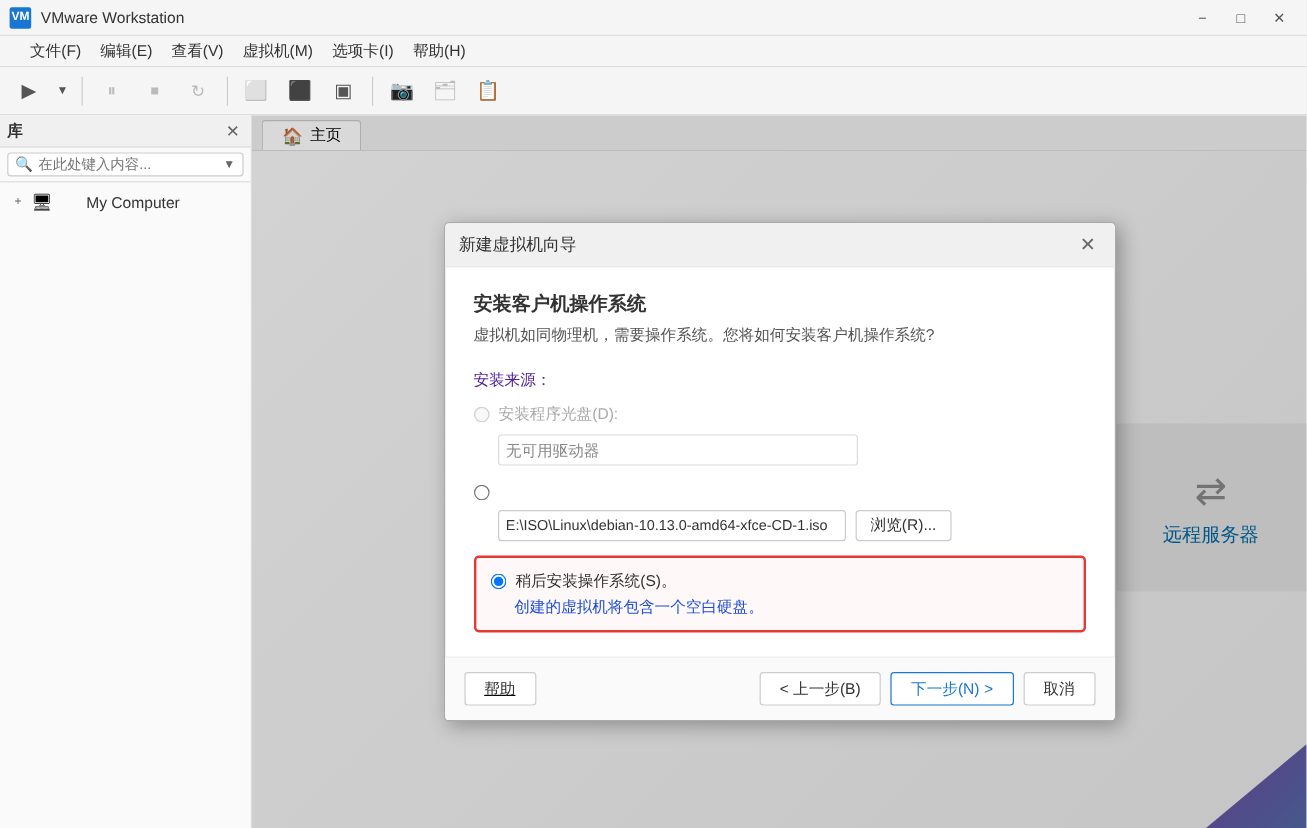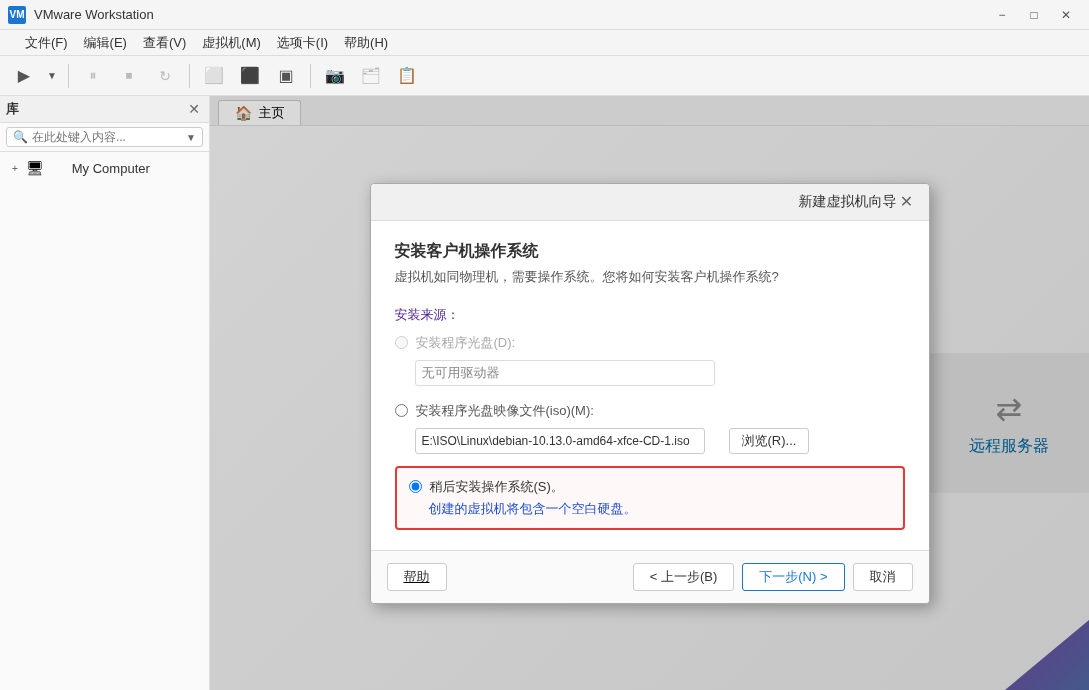--- a/index.html
+++ b/index.html
@@ -244,21 +244,21 @@
       border-radius: 4px;
       width: 560px;
       box-shadow: 4px 4px 16px rgba(0,0,0,0.3);
     }
     .dialog-title-bar {
       background: #f0f0f0;
       border-bottom: 1px solid #ddd;
       padding: 8px 12px;
       display: flex;
       align-items: center;
-      justify-content: flex-end;
+      justify-content: space-between;
       border-radius: 4px 4px 0 0;
     }
     .dialog-title {
       font-size: 14px;
       font-weight: normal;
       color: #333;
     }
     .dialog-close-btn {
       width: 20px; height: 20px;
       background: transparent; border: none; cursor: pointer;
@@ -295,21 +295,21 @@
       padding: 0 6px;
       background: white;
       color: #555;
       appearance: none;
       cursor: pointer;
       font-family: inherit;
     }
 
     .iso-row {
       margin-left: 20px;
-      display: flex; align-items: center; gap: 24px;
+      display: flex; align-items: center; gap: 8px;
     }
     .iso-input {
       width: 290px;
       height: 26px;
       border: 1px solid #ccc;
       border-radius: 3px;
       font-size: 12px;
       padding: 0 6px;
       background: white;
       color: #333;
@@ -485,21 +485,20 @@
             <label class="radio-label" for="opt1">安装程序光盘(D):</label>
           </div>
           <div class="select-row">
             <select class="select-dropdown" disabled="">
               <option>无可用驱动器</option>
             </select>
           </div>
 
           <div class="radio-option">
             <input type="radio" name="install-source" id="opt2" style="">
-            <label class="radio-label" for="opt2">安装程序光盘映像文件(iso)(M):</label>
           </div>
           <div class="iso-row">
             <input type="text" class="iso-input" value="E:\ISO\Linux\debian-10.13.0-amd64-xfce-CD-1.iso" style="">
             <button class="browse-btn">浏览(R)...</button>
           </div>
 
           <div class="selected-option-box">
             <div class="selected-option-row">
               <input type="radio" name="install-source" id="opt3" checked="" style="">
               <label class="selected-option-text" for="opt3">稍后安装操作系统(S)。</label>

